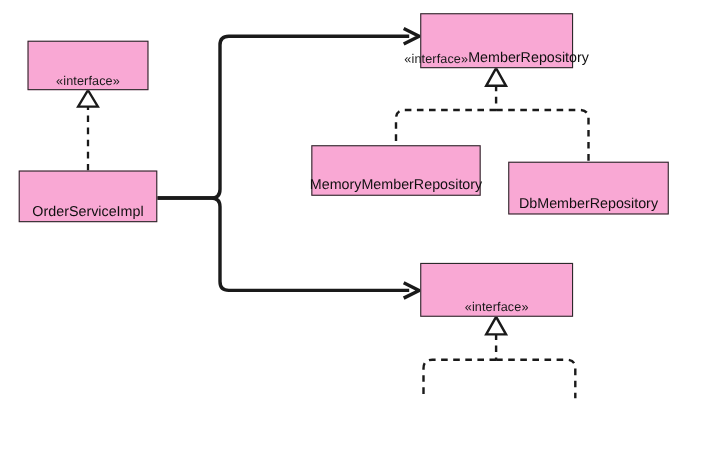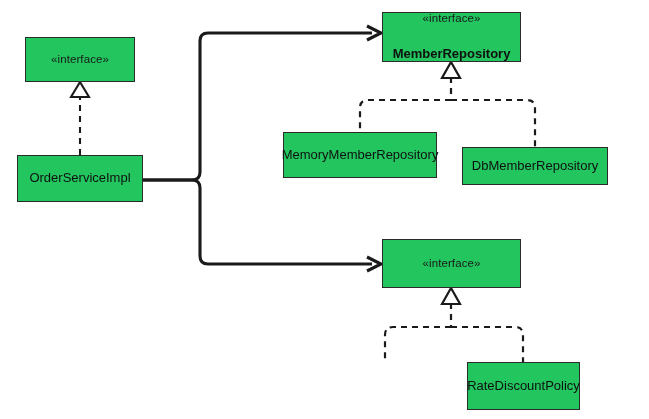--- a/index.html
+++ b/index.html
@@ -18,52 +18,52 @@
   #uml-svg {
     position: absolute;
     left: 0;
     top: 0;
     width: 649px;
     height: 419px;
   }
   .uml-box {
     position: absolute;
     box-sizing: border-box;
-    background: #22c55e;
+    background: #f9a8d4;
     border: 1.6px solid #2b2b2b;
     display: flex;
-    flex-direction: column;
-    align-items: center;
+    flex-direction: row;
+    align-items: flex-end;
     justify-content: center;
     z-index: 3;
   }
   .stereotype {
     font-size: 11.5px;
     color: #1a1a1a;
     line-height: 1.25;
     font-weight: normal;
     letter-spacing: 0.1px;
     white-space: nowrap;
   }
   .cls-name {
     font-size: 13px;
     color: #101010;
     line-height: 1.3;
     white-space: nowrap;
   }
   .cls-name.bold {
-    font-weight: bold;
+    font-weight: normal;
     margin-top: 20px;
   }
   
   #box-order-service       { left: 25px;  top: 37px;  width: 110px; height: 45px; }
   #box-order-service-impl  { left: 17px;  top: 155px; width: 126px; height: 47px; }
   #box-member-repository   { left: 382px; top: 12px;  width: 139px; height: 50px; }
   #box-memory-member-repo  { left: 283px; top: 132px; width: 154px; height: 46px; }
-  #box-db-member-repo      { left: 462px; top: 147px; width: 146px; height: 38px; }
+  #box-db-member-repo      { left: 462px; top: 147px; width: 146px; height: 48px; }
   #box-discount-policy     { left: 382px; top: 239px; width: 139px; height: 49px; }
   #box-fix-discount-policy { left: 327px; top: 362px; width: 116px; height: 48px; }
   #box-rate-discount-policy{ left: 467px; top: 362px; width: 113px; height: 48px; }
 </style>
 </head>
 <body>
 
 <div id="diagram-root">
 
   <svg id="uml-svg" viewBox="0 0 649 419">
@@ -125,17 +125,14 @@
 
   <div class="uml-box" id="box-db-member-repo">
     <div class="cls-name">DbMemberRepository</div>
   </div>
 
   <div class="uml-box" id="box-discount-policy">
     <div class="stereotype">«interface»</div>
   </div>
 
 
-  <div class="uml-box" id="box-rate-discount-policy">
-    <div class="cls-name">RateDiscountPolicy</div>
-  </div>
 
 </div>
 
 </body></html>

